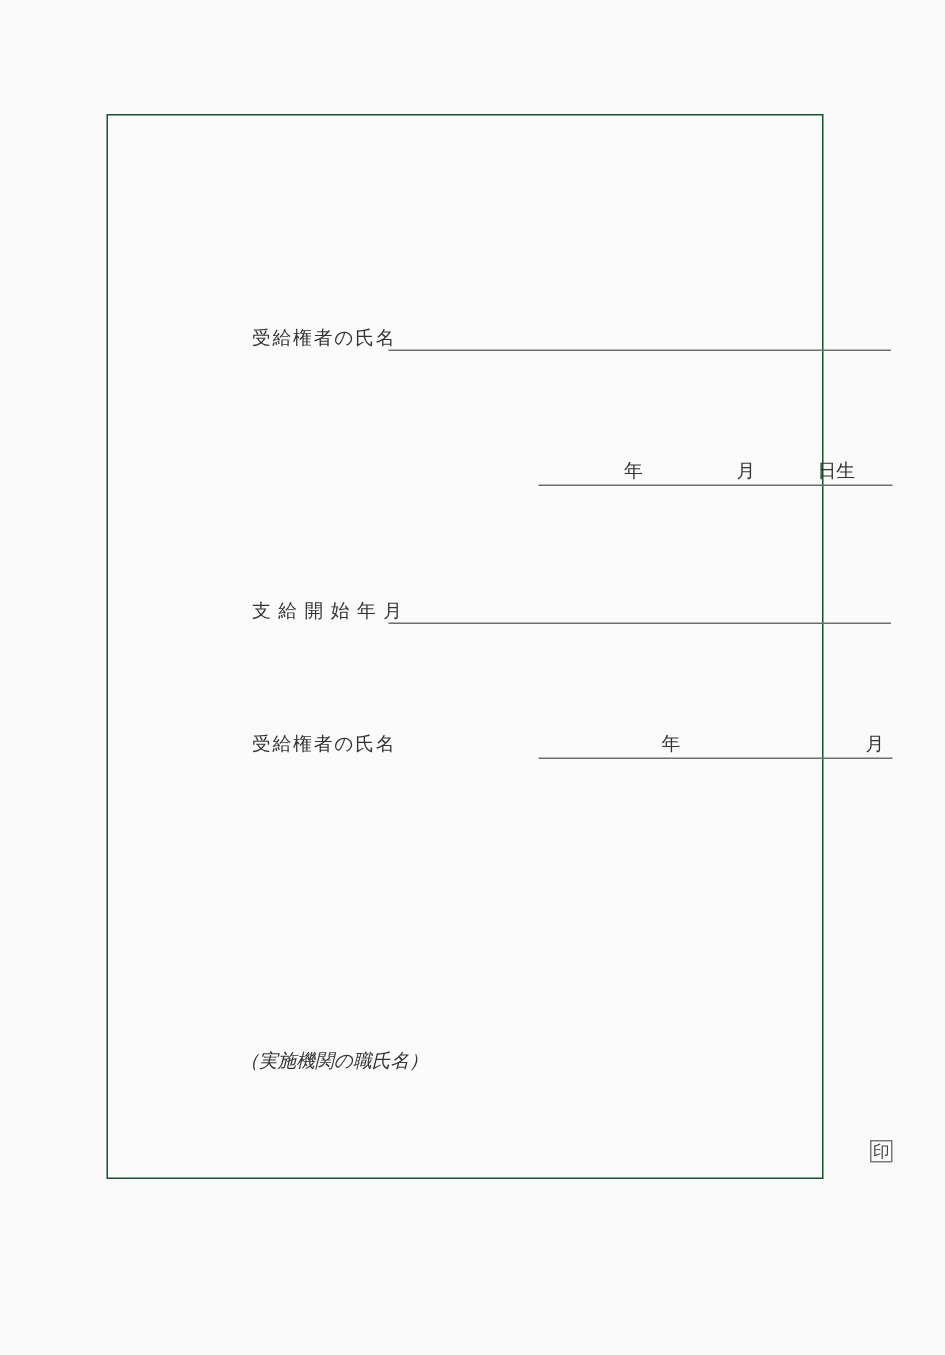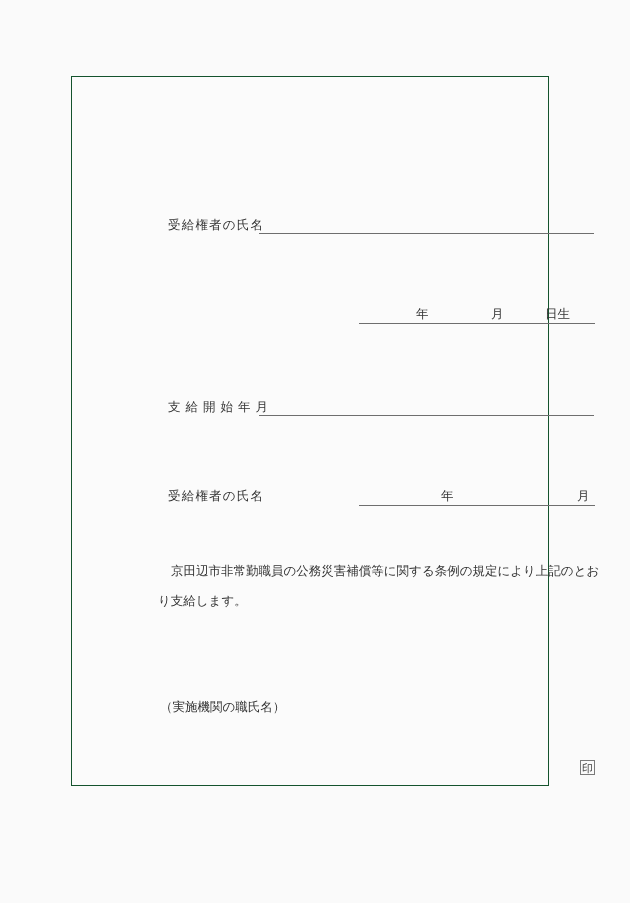--- a/index.html
+++ b/index.html
@@ -74,21 +74,21 @@
     left: 86px;
     top: 479px;
     width: 450px;
     font-size: 12.5px;
     line-height: 30px;
     text-indent: 13px;
     color: #333333;
   }
 
   
-  #authority-label { left: 88px; top: 624px; }
+  #authority-label { left: 88px; top: 624px; font-style: italic; }
 
   
   .seal-box {
     position: absolute;
     left: 508px;
     top: 683px;
     width: 15px;
     height: 15px;
     border: 1px solid #7a7a7a;
     font-size: 11px;
@@ -112,19 +112,18 @@
   <div class="rule" id="birth-rule"></div>
 
   <div class="fld sp-wide" id="row-type-label">支給開始年月</div>
   <div class="rule" id="row-type-rule"></div>
 
   <div class="fld sp-small" id="row-start-label">受給権者の氏名</div>
   <div class="fld" id="start-year">年</div>
   <div class="fld" id="start-month">月</div>
   <div class="rule" id="start-rule"></div>
 
-  <div class="body-par">京田辺市非常勤職員の公務災害補償等に関する条例の規定により上記のとおり支給します。</div>
 
   <div class="fld" id="authority-label">（実施機関の職氏名）</div>
 
   <div class="seal-box">印</div>
 
 </div>
 
 </body></html>

